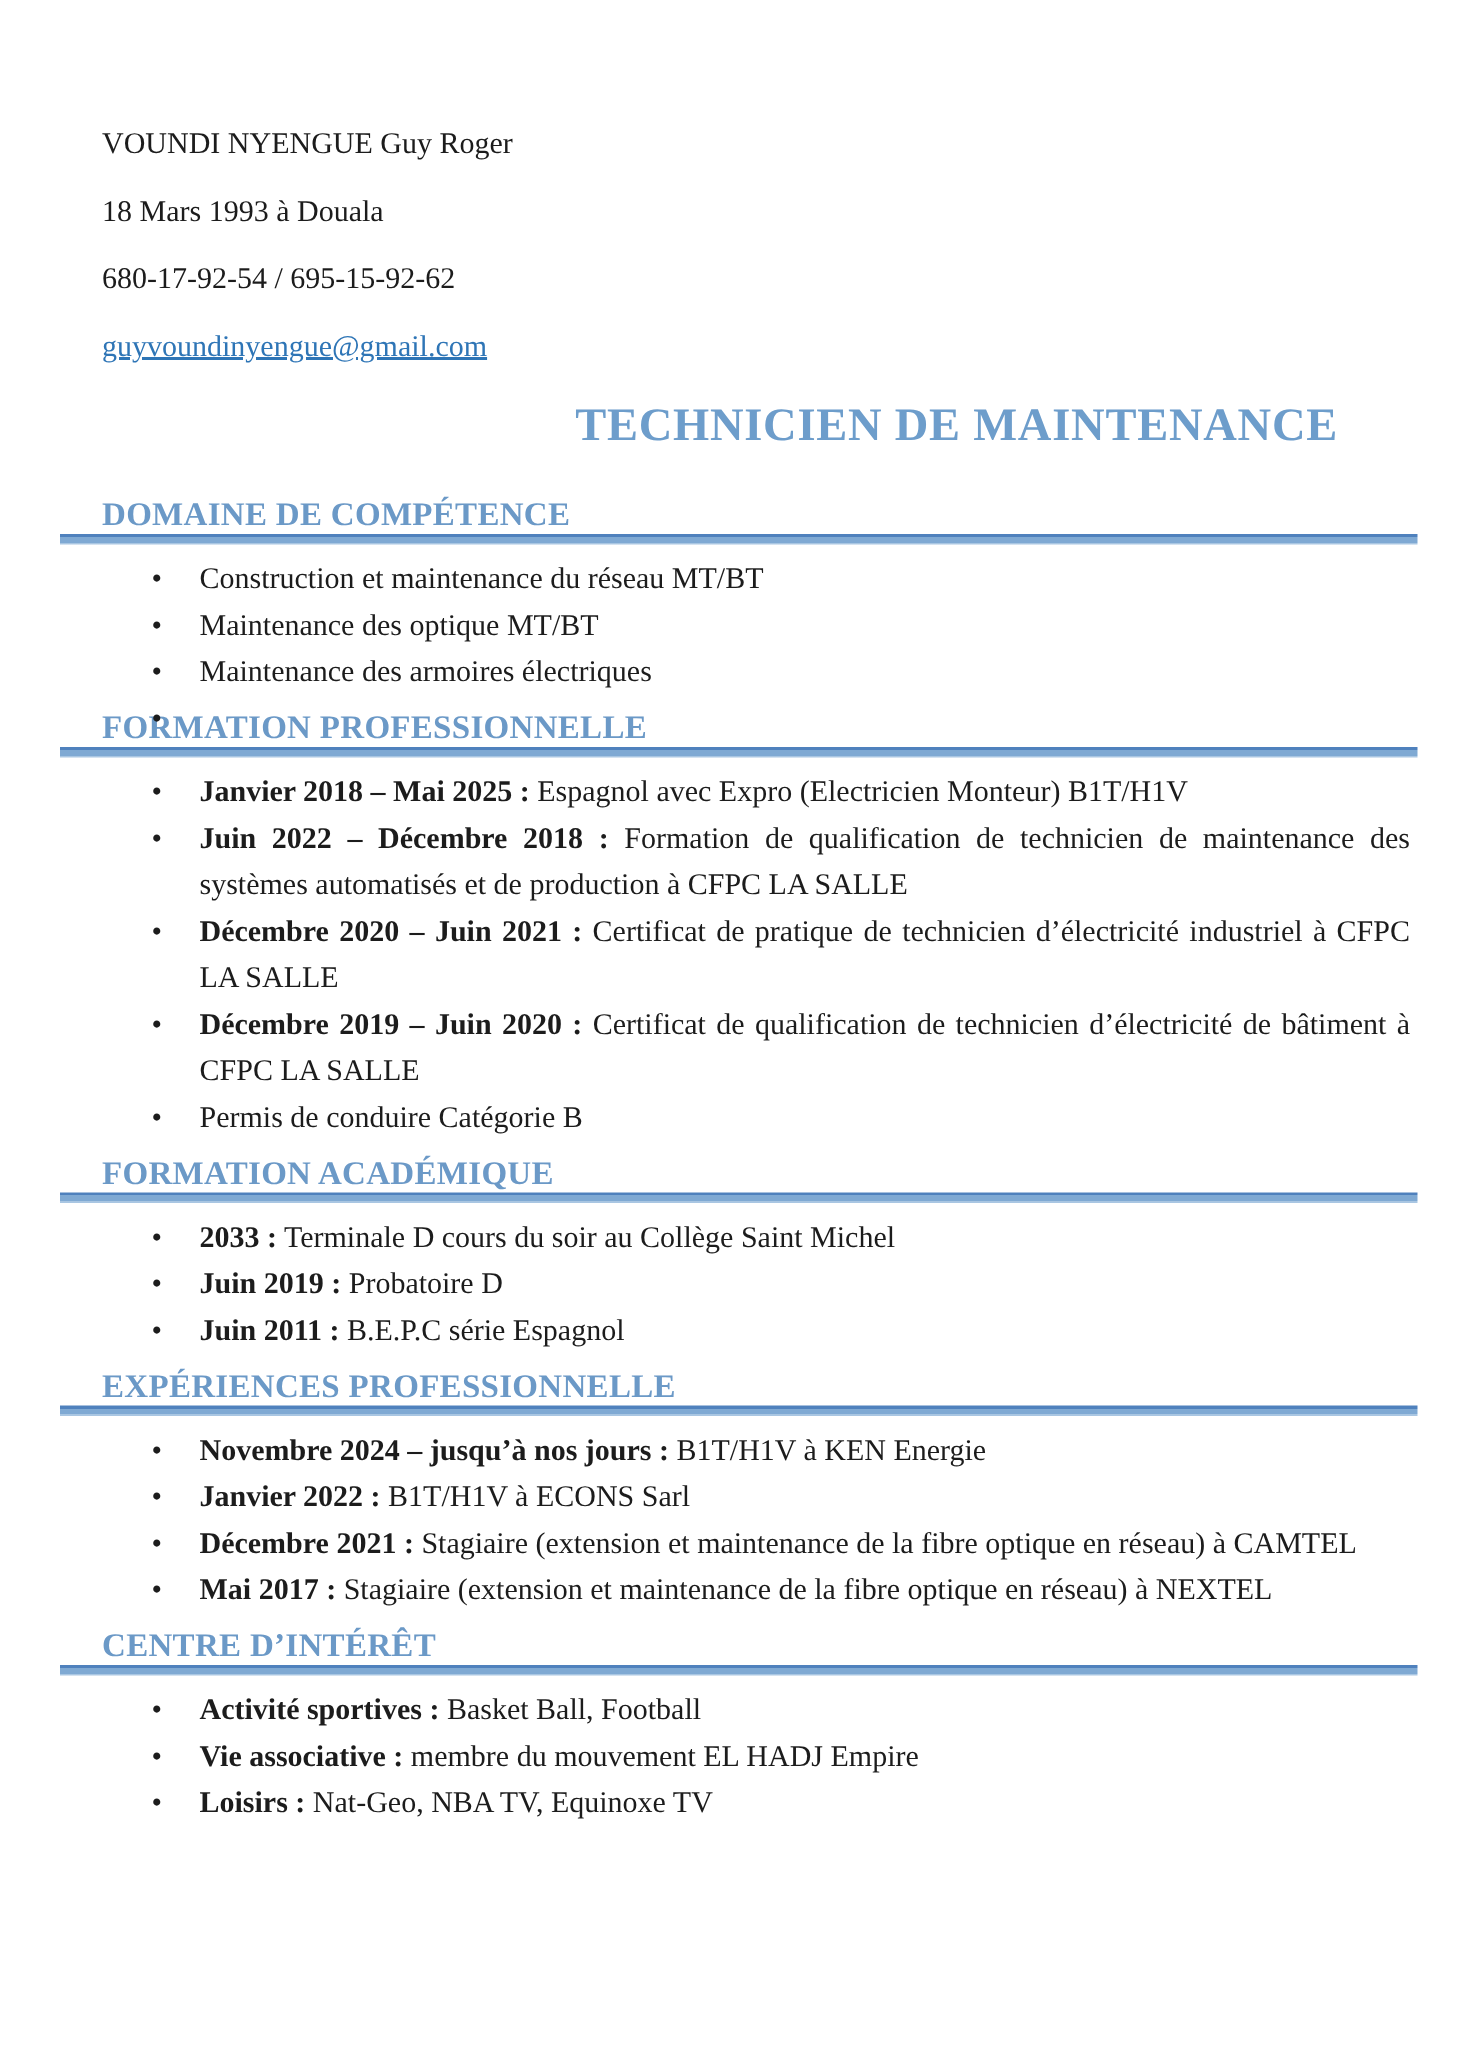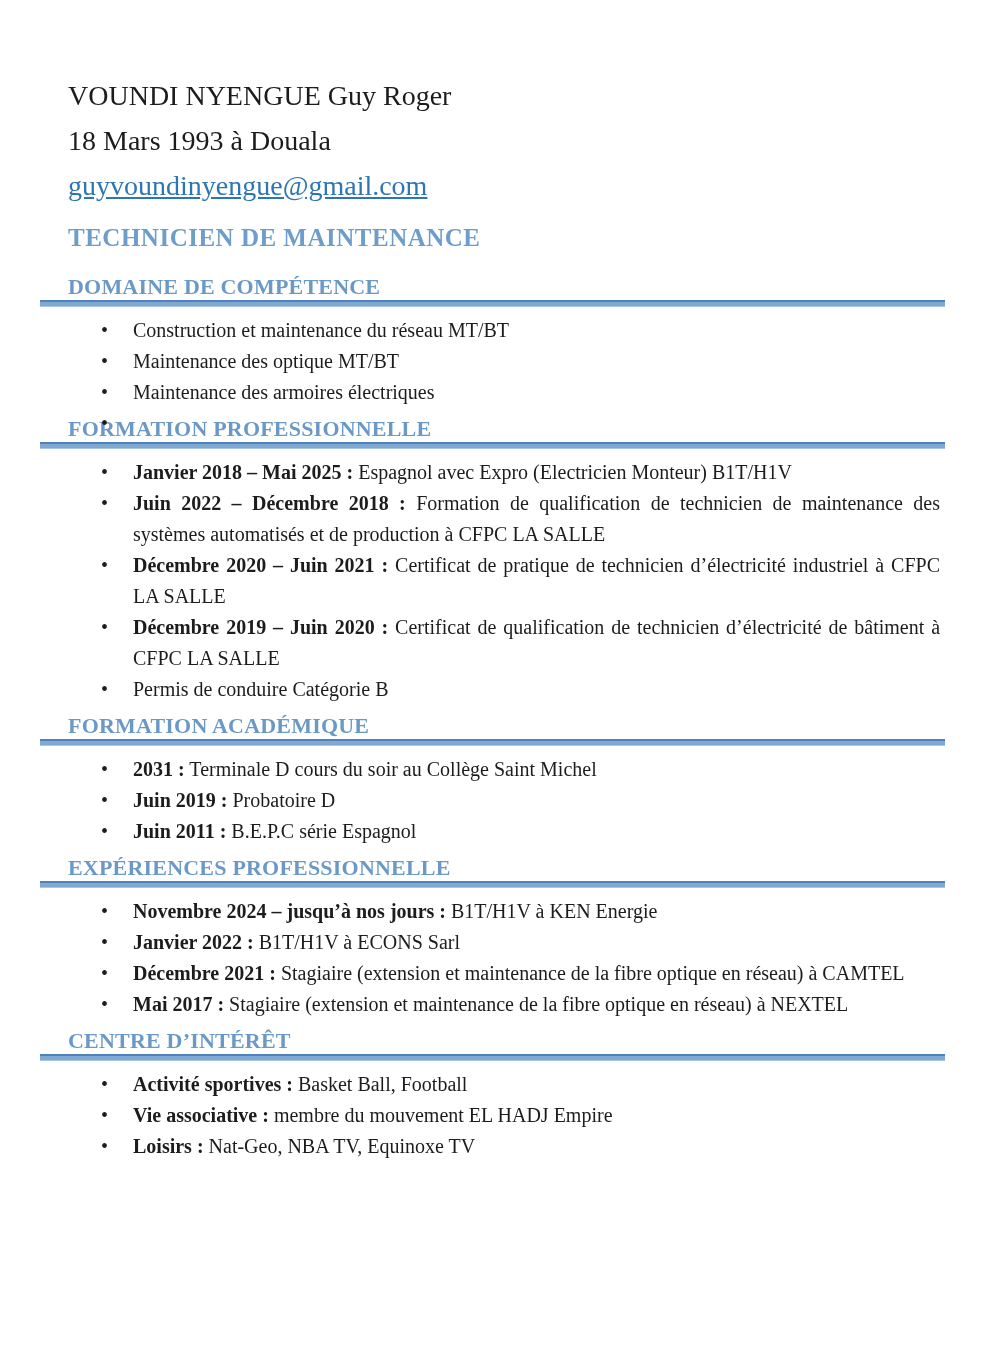--- a/index.html
+++ b/index.html
@@ -19,49 +19,49 @@
     height: 1366px;
     margin: 0;
     background: #ffffff;
     overflow: hidden;
     font-family: "Liberation Serif", "DejaVu Serif", serif;
     color: var(--text-color);
     padding: 86px 41px 0 68px;
   }
   
   .contact p {
-    font-size: 28px;
+    font-size: 20px;
     line-height: 20px;
     margin: 0 0 25px 0;
   }
   .contact a {
     color: var(--link-color);
     text-decoration: underline;
     cursor: pointer;
   }
   
   h1.cv-title {
-    font-size: 25px;
+    font-size: 31px;
     line-height: 34px;
     font-weight: bold;
     color: var(--accent-title);
-    text-align: left;
+    text-align: right;
     margin: 10px 48px 0 0;
     letter-spacing: 0.5px;
   }
   
   section h2 {
     font-size: 22px;
     line-height: 22px;
     font-weight: bold;
     color: var(--accent-heading);
     margin: 10px 0 0 0;
     letter-spacing: 0.2px;
   }
-  section:first-of-type h2 { margin-top: 21px; }
+  section:first-of-type h2 { margin-top: 32px; }
   .rule {
     height: 7px;
     margin: 2px -5px 0 -28px;
     background: linear-gradient(
       to bottom,
       var(--rule-top) 0px, var(--rule-top) 2px,
       var(--rule-main) 2px, var(--rule-main) 6px,
       var(--rule-light) 6px, var(--rule-light) 7px
     );
   }
@@ -88,20 +88,21 @@
   ul.items li b.lead { font-weight: bold; }
 </style>
 </head>
 <body>
 
 <div class="page">
 
   <div class="contact">
     <p>VOUNDI NYENGUE Guy Roger</p>
     <p>18 Mars 1993 à Douala</p>
+    <p>680-17-92-54 / 695-15-92-62</p>
     <p><a href="#">guyvoundinyengue@gmail.com</a></p>
   </div>
 
   <h1 class="cv-title">TECHNICIEN DE MAINTENANCE</h1>
 
   <div id="sections">
       <section>
         <h2>DOMAINE DE COMPÉTENCE</h2>
         <div class="rule"></div>
         <ul class="items">
@@ -119,21 +120,21 @@
           <li><span class="bullet">•</span><b class="lead">Juin 2022 – Décembre 2018 :</b> <span>Formation de qualification de technicien de maintenance des systèmes automatisés et de production à CFPC LA SALLE</span></li>
           <li><span class="bullet">•</span><b class="lead">Décembre 2020 – Juin 2021 :</b> <span>Certificat de pratique de technicien d’électricité industriel à CFPC LA SALLE</span></li>
           <li><span class="bullet">•</span><b class="lead">Décembre 2019 – Juin 2020 :</b> <span>Certificat de qualification de technicien d’électricité de bâtiment à CFPC LA SALLE</span></li>
           <li><span class="bullet">•</span><span>Permis de conduire Catégorie B</span></li>
         </ul>
       </section>
       <section>
         <h2>FORMATION ACADÉMIQUE</h2>
         <div class="rule"></div>
         <ul class="items">
-          <li><span class="bullet">•</span><b class="lead">2031 :</b> <span>Terminale D cours du soir au Collège Saint Michel</span></li>
+          <li><span class="bullet">•</span><b class="lead">2033 :</b> <span>Terminale D cours du soir au Collège Saint Michel</span></li>
           <li><span class="bullet">•</span><b class="lead">Juin 2019 :</b> <span>Probatoire D</span></li>
           <li><span class="bullet">•</span><b class="lead">Juin 2011 :</b> <span>B.E.P.C série Espagnol</span></li>
         </ul>
       </section>
       <section>
         <h2>EXPÉRIENCES PROFESSIONNELLE</h2>
         <div class="rule"></div>
         <ul class="items">
           <li><span class="bullet">•</span><b class="lead">Novembre 2024 – jusqu’à nos jours :</b> <span>B1T/H1V à KEN Energie</span></li>
           <li><span class="bullet">•</span><b class="lead">Janvier 2022 :</b> <span>B1T/H1V à ECONS Sarl</span></li>

